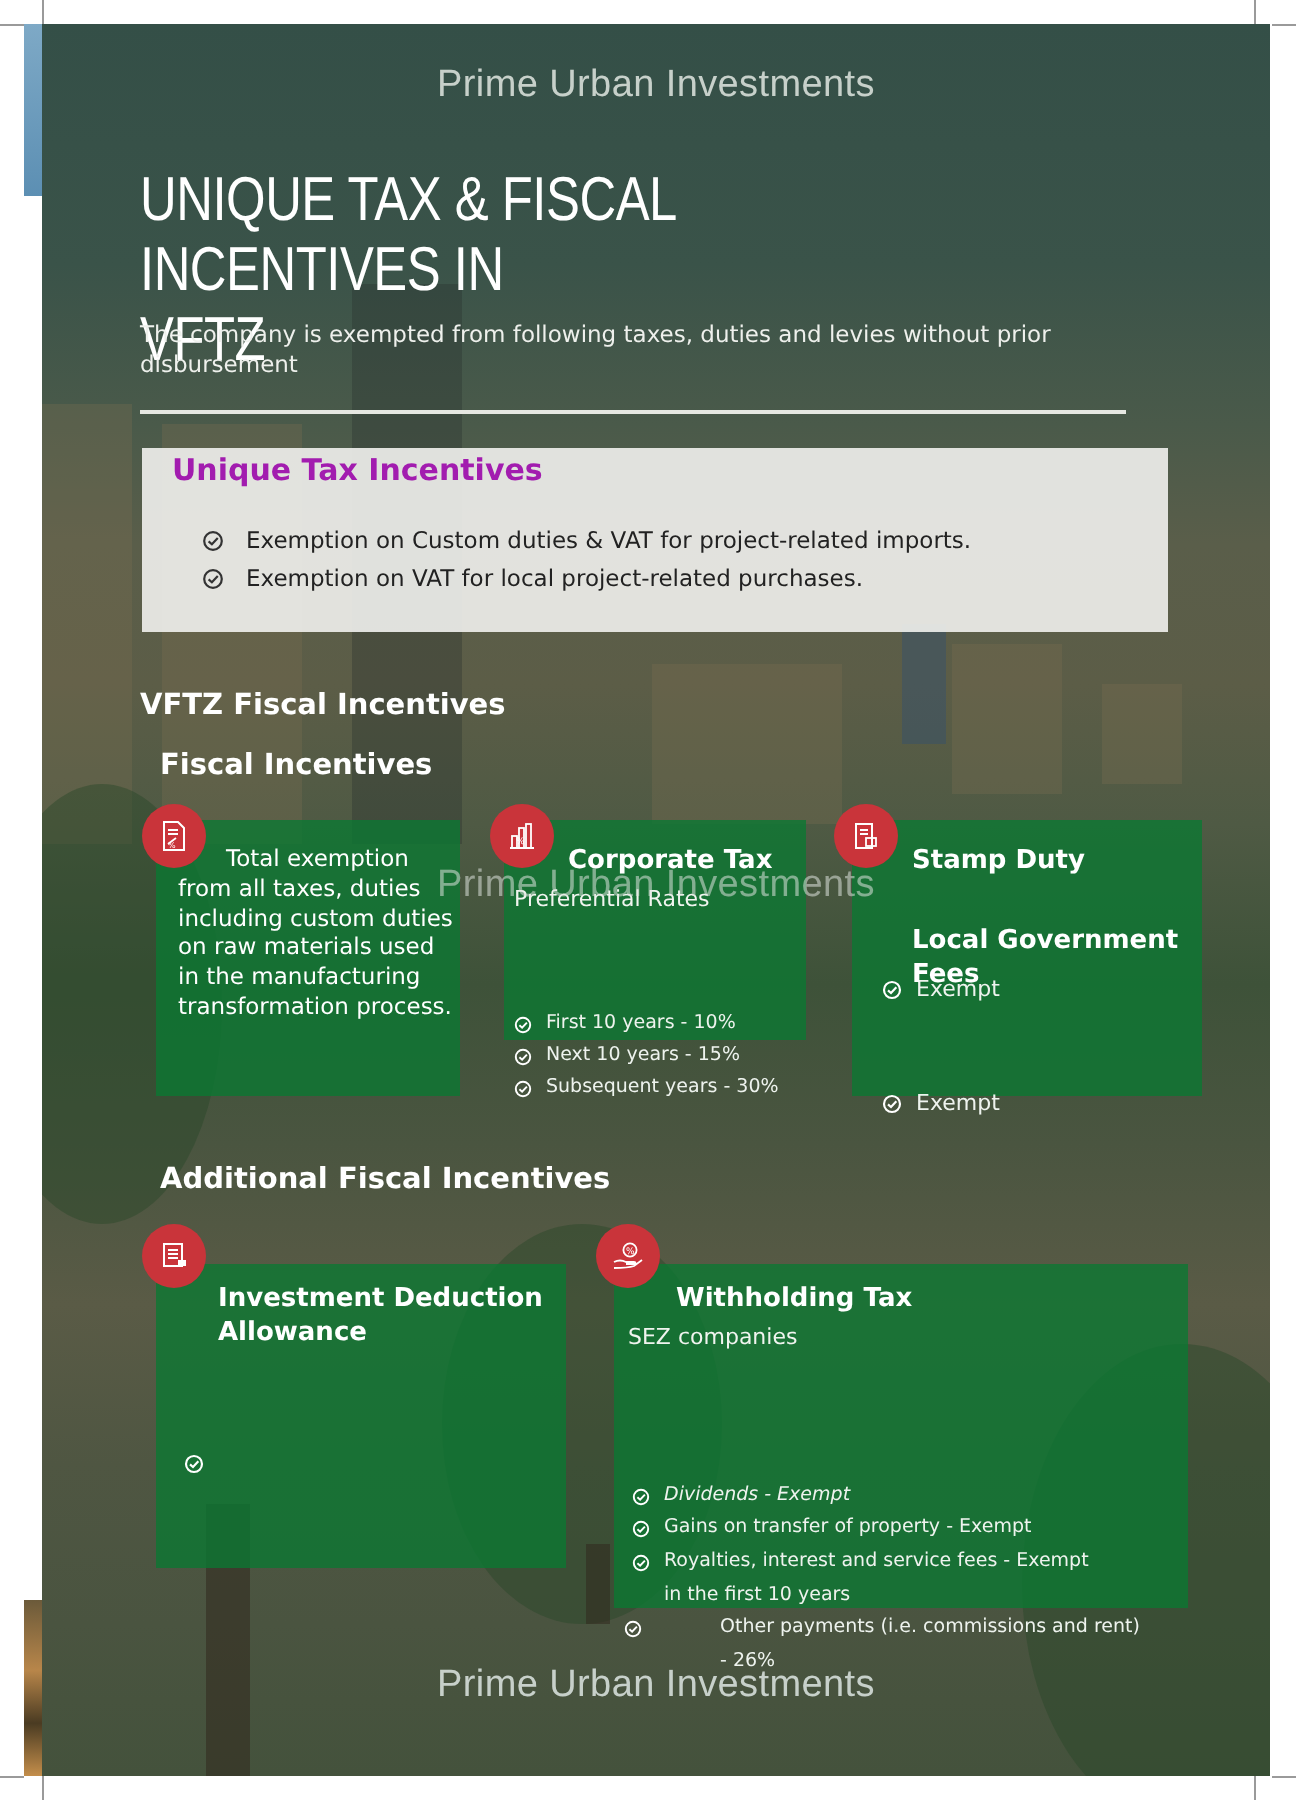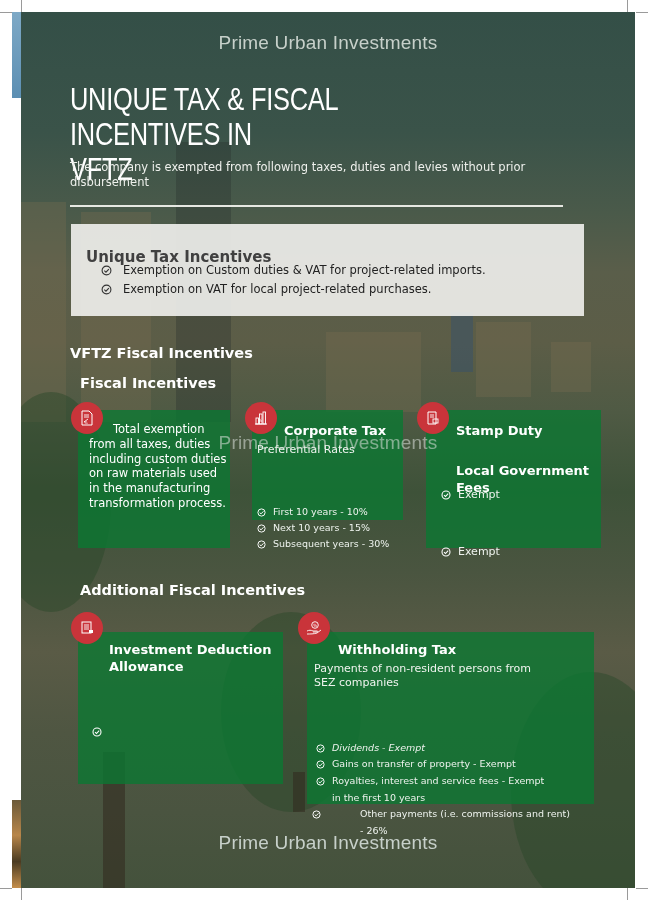--- a/index.html
+++ b/index.html
@@ -34,22 +34,22 @@
 
   .title { position: absolute; left: 49px; top: 70px; width: 500px;
     font-family: "Liberation Sans", sans-serif; font-size: 31px; line-height: 35px;
     color: #ffffff; transform: scaleX(0.82); transform-origin: left top; letter-spacing: -0.3px; }
   .subtitle { position: absolute; left: 49px; top: 148px; width: 510px;
     font-family: "DejaVu Sans", sans-serif; font-size: 11.5px; line-height: 15px; color: #eef0ec; }
   .rule { position: absolute; left: 49px; top: 193px; width: 493px; height: 2px; background: #e6e8e2; }
 
   .unique-box { position: absolute; left: 50px; top: 212px; width: 513px; height: 92px;
     background: rgba(238,238,234,0.92); }
-  .unique-box h2 { position: absolute; left: 15px; top: 24px; font-size: 15px; font-weight: bold;
-    color: #404040; font-family: "DejaVu Sans", sans-serif; }
+  .unique-box h2 { position: absolute; left: 15px; top: 2px; font-size: 15px; font-weight: bold;
+    color: #a21caf; font-family: "DejaVu Sans", sans-serif; }
   .unique-box .item { position: absolute; left: 30px; font-size: 11.5px; color: #222; display: flex; align-items: center; }
   .unique-box .item .chk { width: 11px; height: 11px; margin-right: 11px; }
 
   .section-h { position: absolute; font-weight: bold; color: #ffffff; font-family: "DejaVu Sans", sans-serif; }
   .vftz-h { left: 49px; top: 333px; font-size: 14.5px; }
   .fiscal-h { left: 59px; top: 363px; font-size: 14.5px; }
   .add-h { left: 59px; top: 570px; font-size: 14.5px; }
 
   .card { position: absolute; background: rgba(10,120,50,0.78); color: #fff; }
   .card-icon { position: absolute; width: 32px; height: 32px; border-radius: 50%;
@@ -224,21 +224,20 @@
     <svg viewBox="0 0 18 18">
         <rect x="4" y="3" width="9" height="11" fill="none" stroke="#fff" stroke-width="1"></rect>
         <path d="M6 6h5M6 8h5M6 10h5" stroke="#fff" stroke-width="0.9"></path>
         <rect x="11" y="11" width="4" height="3" fill="#fff"></rect>
       </svg>
   </div>
 
   <div class="card c5">
     <div class="ctitle" style="left:31px;top:10px;">Withholding Tax</div>
     <div class="ctext" style="left:7px;top:30px;">
-      <div>Payments of non-resident persons from</div>
       <div>SEZ companies</div>
     </div>
     <div class="li" style="left:9px;top:64px;font-style:italic;">
       <svg class="chk" viewBox="0 0 12 12">
           <circle cx="6" cy="6" r="4.8" fill="none" stroke="#fff" stroke-width="1.3"></circle>
           <path d="M3.6 6.2 L5.4 7.8 L8.6 4.4" fill="none" stroke="#fff" stroke-width="1.3"></path>
         </svg>
       <span>Dividends - Exempt</span>
     </div>
     <div class="li" style="left:9px;top:80px;">

